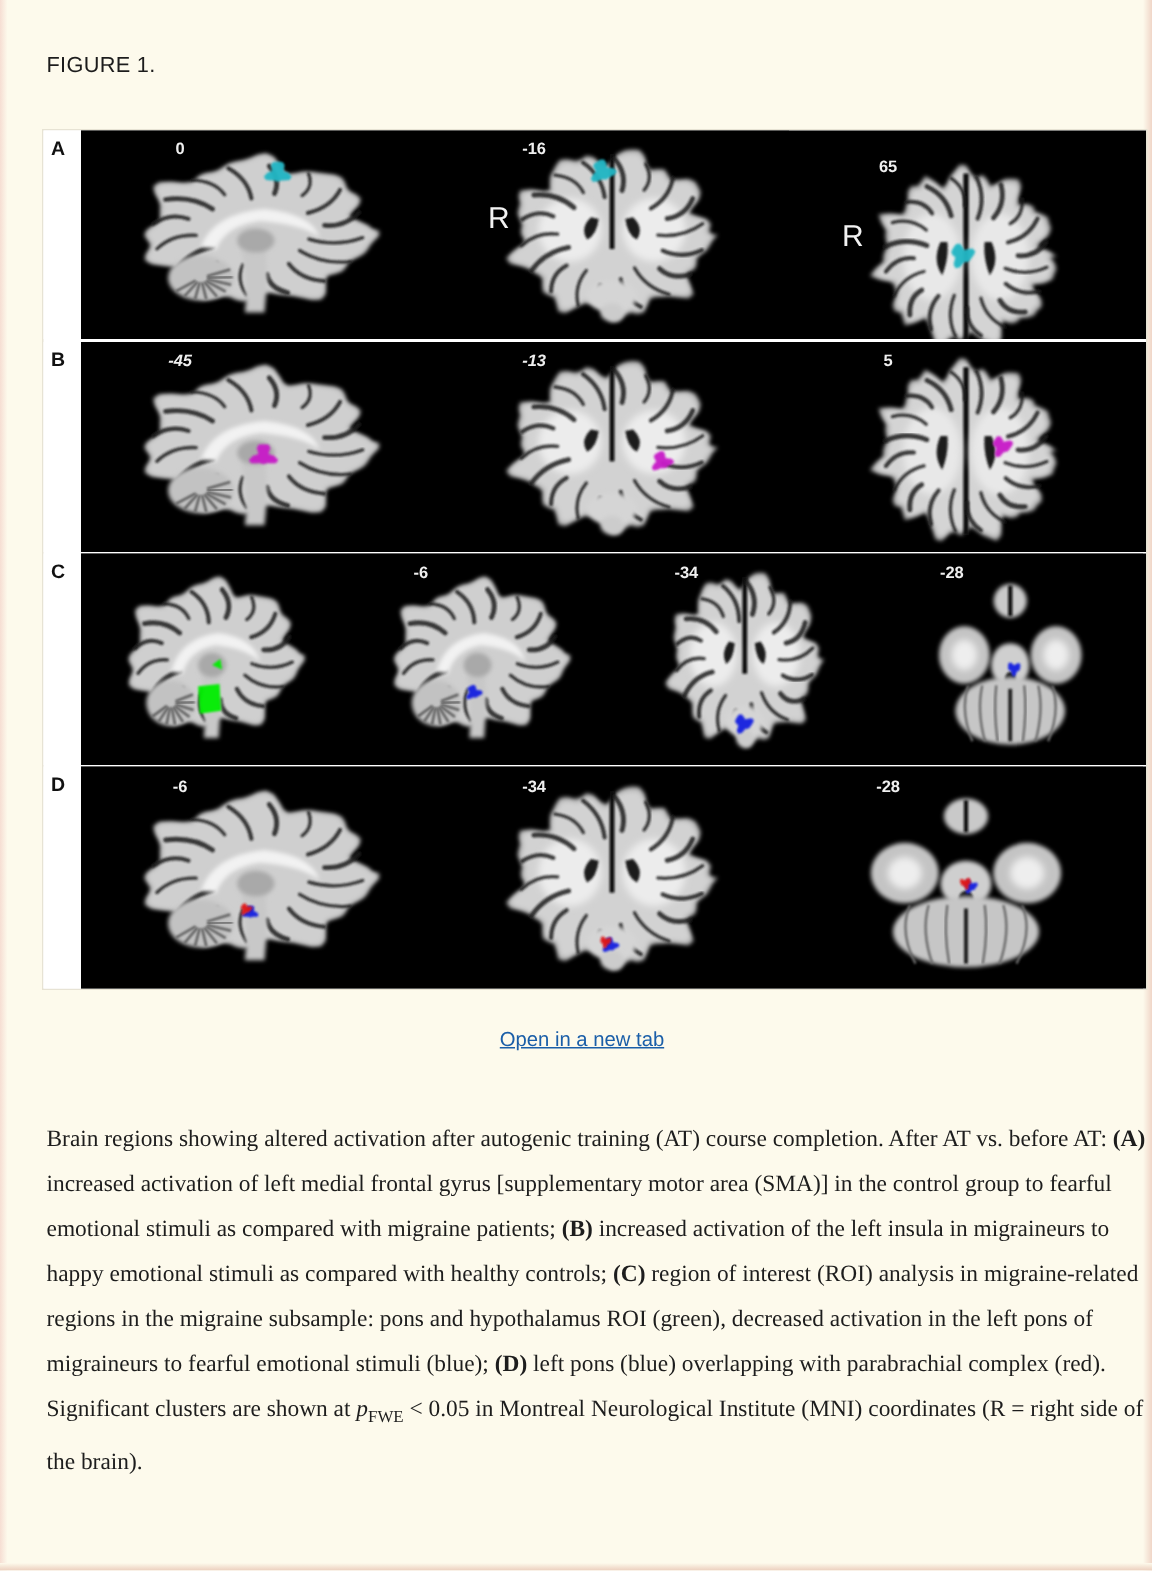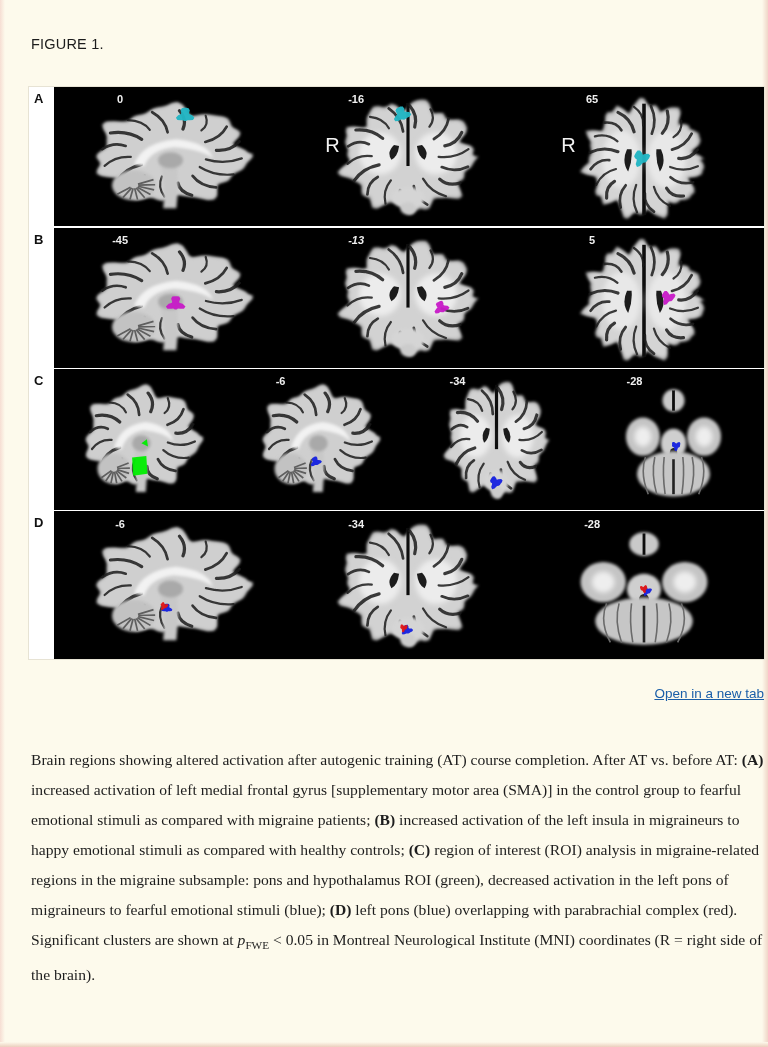--- a/index.html
+++ b/index.html
@@ -28,21 +28,21 @@
   }
   .panel{position:relative;width:735px;background:#ffffff;}
   .panel-letter{
     position:absolute;left:5px;top:4px;width:22px;
     font-size:13px;font-weight:bold;color:#111;
     font-family:"Liberation Sans",sans-serif;
   }
   .panel-img{position:absolute;left:25px;top:0;background:#000;overflow:hidden;}
   .panel-img svg{display:block;}
 
-  .opennew-wrap{position:absolute;left:0;top:684px;width:752px;text-align:right;}
+  .opennew-wrap{position:absolute;left:0;top:684px;width:752px;text-align:center;}
   .opennew{
     font-size:13.5px;color:#1a5ea8;text-decoration:underline;
     font-family:"Liberation Sans",sans-serif;cursor:pointer;
   }
 
   .caption{
     position:absolute;left:19px;top:745px;width:736px;
     font-family:"Liberation Serif",serif;
     font-size:15.6px;line-height:30px;color:#1d1d1d;
     text-align:left;
@@ -167,21 +167,21 @@
                 <path d="M177.9,79.7 Q164.7,85.9 151.8,80.1" stroke="#1a1a1a" stroke-width="2.7" fill="none" stroke-linecap="round" opacity="0.85" filter="url(#bhard1)"></path>
                 <path d="M170.1,96.0 Q157.7,99.6 149.7,92.1" stroke="#1a1a1a" stroke-width="3.2" fill="none" stroke-linecap="round" opacity="0.85" filter="url(#bhard1)"></path>
                 <ellipse cx="118" cy="110.6996" rx="16.567200000000003" ry="10.564" fill="#d5d5d5" filter="url(#bmid1)"></ellipse>
                 <ellipse cx="118" cy="121.2636" rx="7.646400000000001" ry="6.3384" fill="#cccccc" filter="url(#bmid1)"></ellipse>
               </g>
               <text x="66.08000000000001" y="15.985000000000001" fill="#efefef" font-size="11" font-family="&quot;Liberation Sans&quot;,sans-serif" font-weight="600" text-anchor="middle">-16</text>
               <text x="42.48" y="65.33" fill="#f2f2f2" font-size="20" font-family="&quot;Liberation Sans&quot;,sans-serif" text-anchor="middle">R</text>
               <path d="M121.3,27.2L119.8,29.5L117.2,30.7L115.7,31.7L114.2,32.7L112.4,32.6L110.8,32.6L108.5,33.9L105.2,34.3L103.9,32.0L105.8,28.9L107.3,27.2L106.4,25.8L105.4,23.5L106.5,21.6L108.4,20.6L110.4,19.4L112.8,19.4L114.3,21.8L114.3,24.3L115.7,24.8L119.2,25.1L121.3,27.2Z" fill="#21b6c4" opacity="0.96" filter="url(#bhard1)"></path>
             </svg>
           </div>
-          <div style="width: 236px; height: 139px;">
+          <div style="width: 236px; height: 139px; margin-top: 12px;">
             <svg width="236" height="139" viewBox="0 0 236 139" style="background: rgb(0, 0, 0);">
               <defs>
                 <filter id="bsoft2" x="-50%" y="-50%" width="200%" height="200%">
                   <feGaussianBlur stdDeviation="2.6"></feGaussianBlur>
                 </filter>
                 <filter id="bmid2" x="-50%" y="-50%" width="200%" height="200%">
                   <feGaussianBlur stdDeviation="1.4"></feGaussianBlur>
                 </filter>
                 <filter id="bhard2" x="-50%" y="-50%" width="200%" height="200%">
                   <feGaussianBlur stdDeviation="0.6"></feGaussianBlur>
@@ -219,21 +219,21 @@
               <text x="66.08000000000001" y="15.985000000000001" fill="#efefef" font-size="11" font-family="&quot;Liberation Sans&quot;,sans-serif" font-weight="600" text-anchor="middle">65</text>
               <text x="42.48" y="65.33" fill="#f2f2f2" font-size="20" font-family="&quot;Liberation Sans&quot;,sans-serif" text-anchor="middle">R</text>
               <path d="M123.1,71.2L121.6,73.0L120.7,74.5L119.2,75.6L117.3,75.7L116.0,76.7L114.0,79.1L111.0,79.9L109.7,77.2L110.6,73.9L110.8,72.4L109.1,71.2L108.1,69.2L108.9,67.4L110.0,65.5L111.5,63.6L114.0,63.5L116.0,66.0L116.8,67.8L118.8,67.1L122.4,66.7L124.2,68.6L123.1,71.2Z" fill="#21b6c4" opacity="0.96" filter="url(#bhard2)"></path>
             </svg>
           </div>
         </div>
       </div>
       <div class="panel" style="position: absolute; left: 0px; top: 141px; height: 140px;">
         <div class="panel-letter">B</div>
         <div class="panel-img" style="width: 710px; height: 140px; display: flex;">
-          <div style="width: 236px; height: 140px;">
+          <div style="width: 236px; height: 140px; font-style: italic;">
             <svg width="236" height="140" viewBox="0 0 236 140" style="background: rgb(0, 0, 0);">
               <defs>
                 <filter id="bsoft3" x="-50%" y="-50%" width="200%" height="200%">
                   <feGaussianBlur stdDeviation="2.6"></feGaussianBlur>
                 </filter>
                 <filter id="bmid3" x="-50%" y="-50%" width="200%" height="200%">
                   <feGaussianBlur stdDeviation="1.4"></feGaussianBlur>
                 </filter>
                 <filter id="bhard3" x="-50%" y="-50%" width="200%" height="200%">
                   <feGaussianBlur stdDeviation="0.6"></feGaussianBlur>

